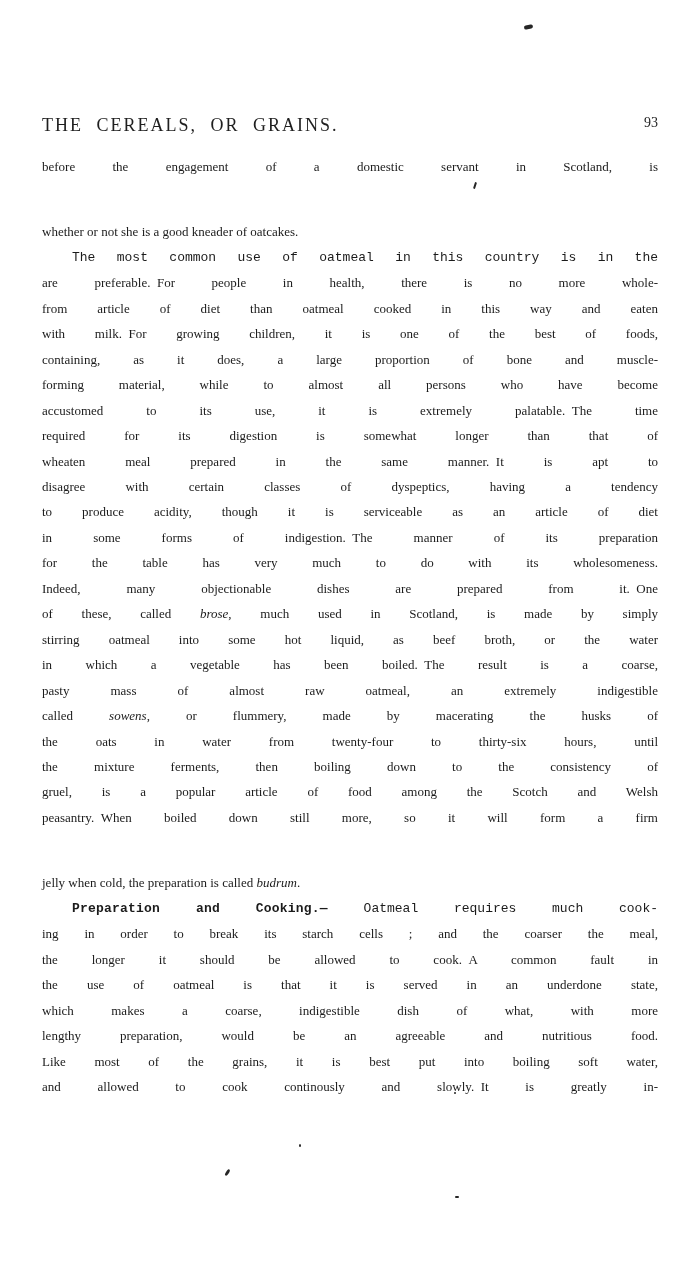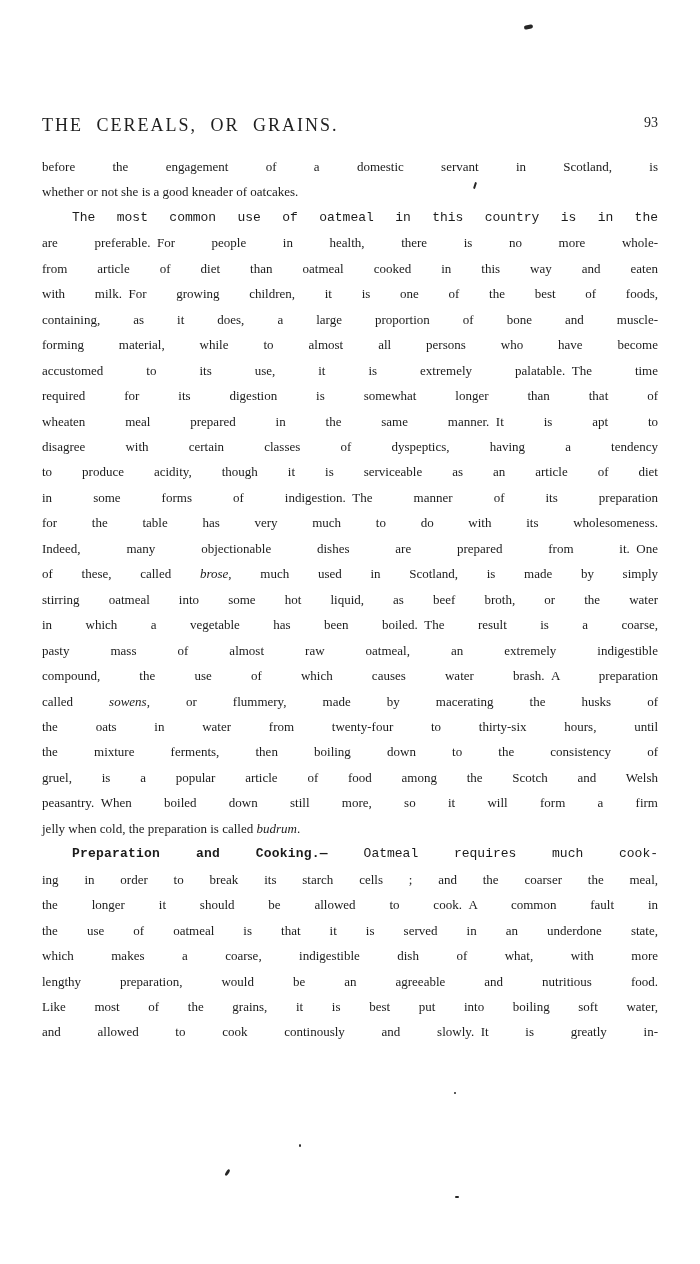--- a/index.html
+++ b/index.html
@@ -53,20 +53,21 @@
   .line {
     text-align: justify;
     text-align-last: justify;
   }
   .line.indent {
     text-indent: 30px;
     font-family: Liberation Mono, monospace;
   }
   .line.para-end {
     text-align-last: left;
+    margin-top: 40px;
   }
   .line span.normal { font-style: normal; font-weight: normal; }
   .line span.italic { font-style: italic; }
   .line span.bold   { font-weight: 700; letter-spacing: 0.2px; }
   
   .speck {
     position: absolute;
     background: #262626;
   }
   .speck-top {
@@ -127,21 +128,20 @@
       <div class="line"><span class="normal">wheaten meal prepared in the same manner. It is apt to</span></div>
       <div class="line"><span class="normal">disagree with certain classes of dyspeptics, having a tendency</span></div>
       <div class="line"><span class="normal">to produce acidity, though it is serviceable as an article of diet</span></div>
       <div class="line"><span class="normal">in some forms of indigestion. The manner of its preparation</span></div>
       <div class="line"><span class="normal">for the table has very much to do with its wholesomeness.</span></div>
       <div class="line"><span class="normal">Indeed, many objectionable dishes are prepared from it. One</span></div>
       <div class="line"><span class="normal">of these, called </span><span class="italic">brose</span><span class="normal">, much used in Scotland, is made by simply</span></div>
       <div class="line"><span class="normal">stirring oatmeal into some hot liquid, as beef broth, or the water</span></div>
       <div class="line"><span class="normal">in which a vegetable has been boiled. The result is a coarse,</span></div>
       <div class="line"><span class="normal">pasty mass of almost raw oatmeal, an extremely indigestible</span></div>
-      <div class="line"><span class="normal">compound, the use of which causes water brash. A preparation</span></div>
       <div class="line"><span class="normal">called </span><span class="italic">sowens</span><span class="normal">, or flummery, made by macerating the husks of</span></div>
       <div class="line"><span class="normal">the oats in water from twenty-four to thirty-six hours, until</span></div>
       <div class="line"><span class="normal">the mixture ferments, then boiling down to the consistency of</span></div>
       <div class="line"><span class="normal">gruel, is a popular article of food among the Scotch and Welsh</span></div>
       <div class="line"><span class="normal">peasantry. When boiled down still more, so it will form a firm</span></div>
       <div class="line para-end"><span class="normal">jelly when cold, the preparation is called </span><span class="italic">budrum</span><span class="normal">.</span></div>
       <div class="line indent"><span class="bold">Preparation and Cooking.—</span><span class="normal"> Oatmeal requires much cook-</span></div>
       <div class="line"><span class="normal">ing in order to break its starch cells ; and the coarser the meal,</span></div>
       <div class="line"><span class="normal">the longer it should be allowed to cook. A common fault in</span></div>
       <div class="line"><span class="normal">the use of oatmeal is that it is served in an underdone state,</span></div>

